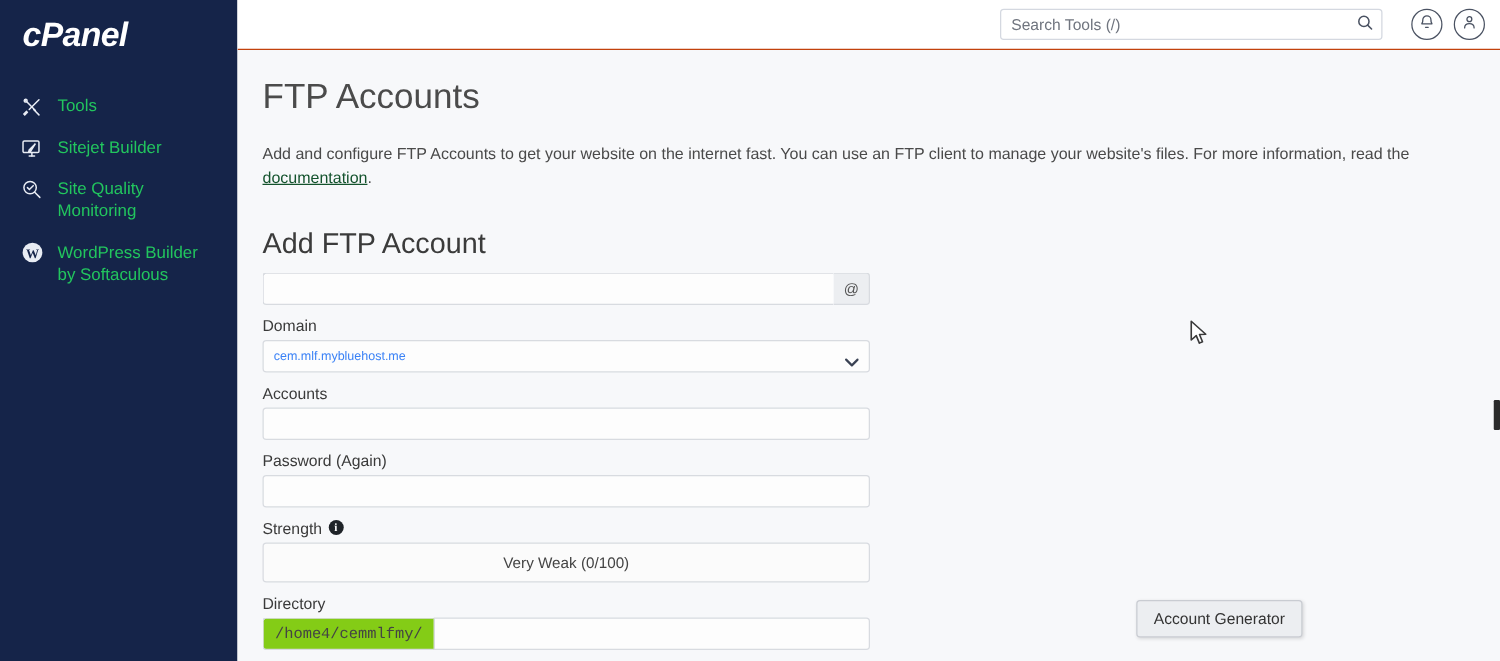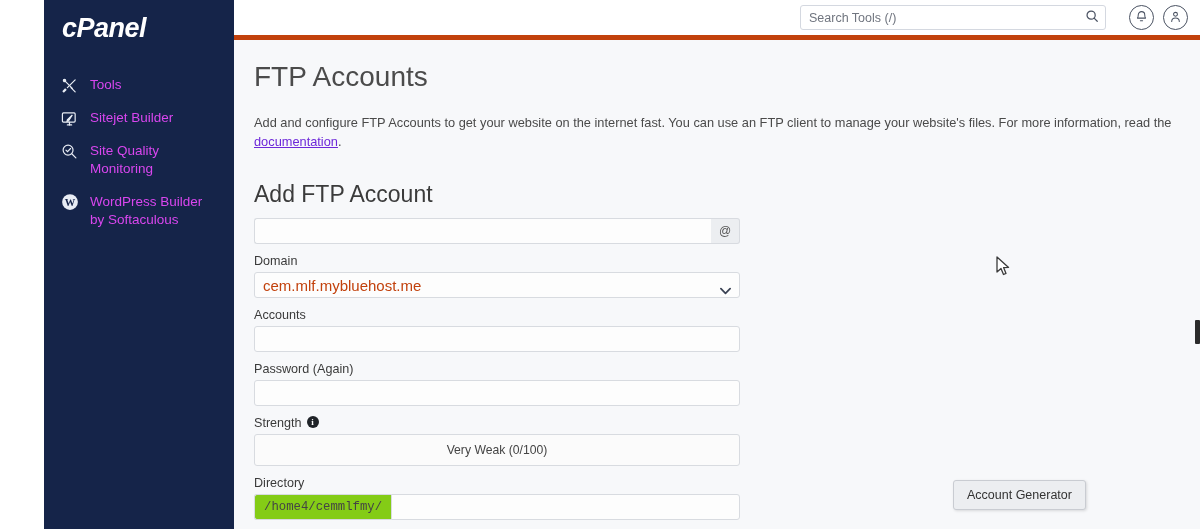--- a/index.html
+++ b/index.html
@@ -3,21 +3,21 @@
 <meta charset="utf-8">
 <style>
   * { box-sizing: border-box; }
   html, body {
     margin: 0; padding: 0;
     width: 1200px; height: 529px;
     overflow: hidden;
     font-family: "Liberation Sans", sans-serif;
     background: #ffffff;
   }
-  #app { position: relative; width: 1200px; height: 529px; display: flex; padding-left: 44px; }
+  #app { position: relative; width: 1200px; height: 529px; display: flex; }
 
   
   .sidebar {
     width: 190px; height: 529px;
     background: #152449;
     flex: 0 0 190px;
     position: relative;
     overflow: hidden;
   }
   .logo {
@@ -29,21 +29,21 @@
     letter-spacing: -0.5px;
     line-height: 1;
     user-select: none;
   }
   .nav { margin-top: 34px; }
   .nav-item {
     display: flex;
     align-items: flex-start;
     padding: 0 14px 0 17px;
     margin-bottom: 15px;
-    color: #d946ef;
+    color: #22c55e;
     font-size: 13.5px;
     line-height: 18px;
     cursor: pointer;
   }
   .nav-icon {
     flex: 0 0 22px;
     width: 22px; height: 18px;
     display: flex; align-items: center; justify-content: flex-start;
     margin-right: 7px;
   }
@@ -53,21 +53,21 @@
   .main {
     flex: 1 1 auto;
     height: 529px;
     background: #f7f8fa;
     position: relative;
     overflow: hidden;
   }
   .topbar {
     height: 40px;
     background: #ffffff;
-    border-bottom: 5px solid #c2410c;
+    border-bottom: 1px solid #c2410c;
     display: flex;
     align-items: center;
     justify-content: flex-end;
     padding-right: 12px;
   }
   .search-wrap {
     position: relative;
     width: 306px; height: 25px;
     margin-right: 14px;
   }
@@ -104,21 +104,21 @@
     color: #4b4b4b;
     margin: 0 0 20px 0;
     line-height: 1.1;
   }
   .page-desc {
     font-size: 12.8px;
     color: #4a4a4a;
     margin: 0 0 30px 0;
     line-height: 1.5;
   }
-  .page-desc a { color: #6d28d9; text-decoration: underline; }
+  .page-desc a { color: #14532d; text-decoration: underline; }
   .section-title {
     font-size: 23px;
     font-weight: normal;
     color: #3b3b3b;
     margin: 0 0 10px 0;
   }
 
   .field { margin-bottom: 10px; width: 486px; }
   .field-label {
     font-size: 12.6px;
@@ -126,22 +126,22 @@
     margin-bottom: 4px;
     display: block;
     font-weight: normal;
   }
   .input-std {
     width: 486px; height: 26px;
     border: 1px solid #d8dbe0;
     border-radius: 3px;
     background: #fdfdfd;
     font-family: "Liberation Sans", sans-serif;
-    font-size: 15px;
-    color: #c2410c;
+    font-size: 10px;
+    color: #3b82f6;
     padding: 0 8px;
     outline: none;
   }
   .input-group { display: flex; width: 486px; }
   .input-group .input-std { border-radius: 3px 0 0 3px; }
   .addon {
     width: 29px; height: 26px;
     border: 1px solid #d8dbe0;
     border-left: none;
     border-radius: 0 3px 3px 0;

